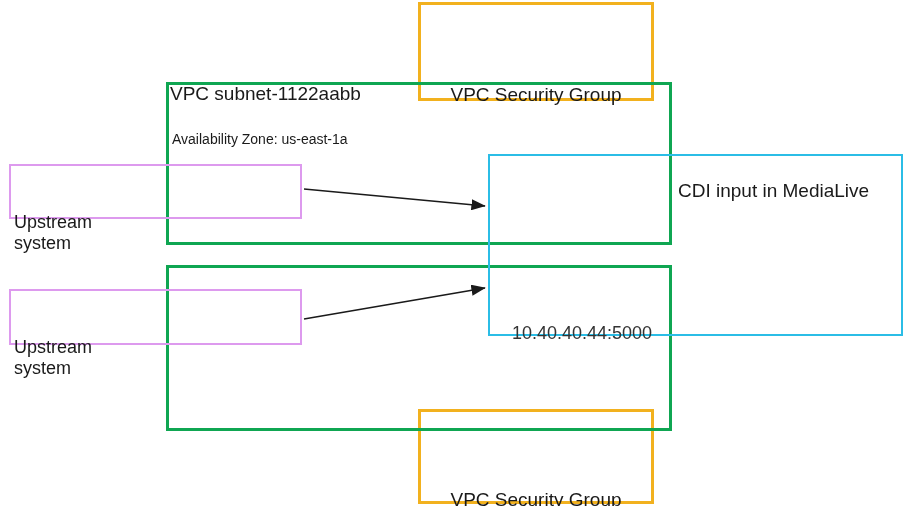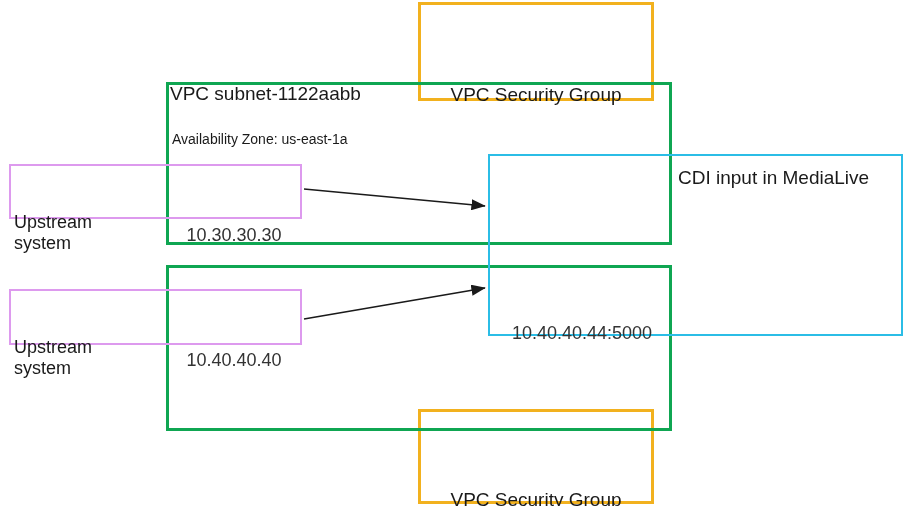--- a/index.html
+++ b/index.html
@@ -101,32 +101,30 @@
     <line x1="304" y1="189" x2="485" y2="206" stroke="#1a1a1a" stroke-width="1.6" marker-end="url(#arrowhead)"></line>
     <line x1="304" y1="319" x2="485" y2="288" stroke="#1a1a1a" stroke-width="1.6" marker-end="url(#arrowhead)"></line>
   </svg>
 
   <div class="label title-lg" style="left:170px; top:39px;">VPC subnet-1122aabb</div>
 
   <div class="label title-lg centered" style="left:418px; top:2px; width:236px; height:99px;">VPC Security Group</div>
 
   <div class="label title-sm" style="left:172px; top:87px;">Availability Zone: us-east-1a</div>
 
-  <div class="label title-lg" style="left:678px; top:123px;">CDI input in MediaLive</div>
+  <div class="label title-lg" style="left:678px; top:136px;">CDI input in MediaLive</div>
 
   <div class="label up-text" style="left:14px; top:168px;">Upstream
 system</div>
 
-  <div class="label ip-text centered" style="left:166px; top:164px; width:136px; height:55px;">10.30.30.30</div>
 
 
   <div class="label up-text" style="left:14px; top:293px;">Upstream
 system</div>
 
-  <div class="label ip-text centered" style="left:166px; top:289px; width:136px; height:56px;">10.40.40.40</div>
 
   <div class="label ip-text centered" style="left:492px; top:264px; width:180px; height:52px;">10.40.40.44:5000</div>
 
 
 
   <div class="label title-lg centered" style="left:418px; top:409px; width:236px; height:95px;">VPC Security Group</div>
 
 </div>
 
 </body></html>

